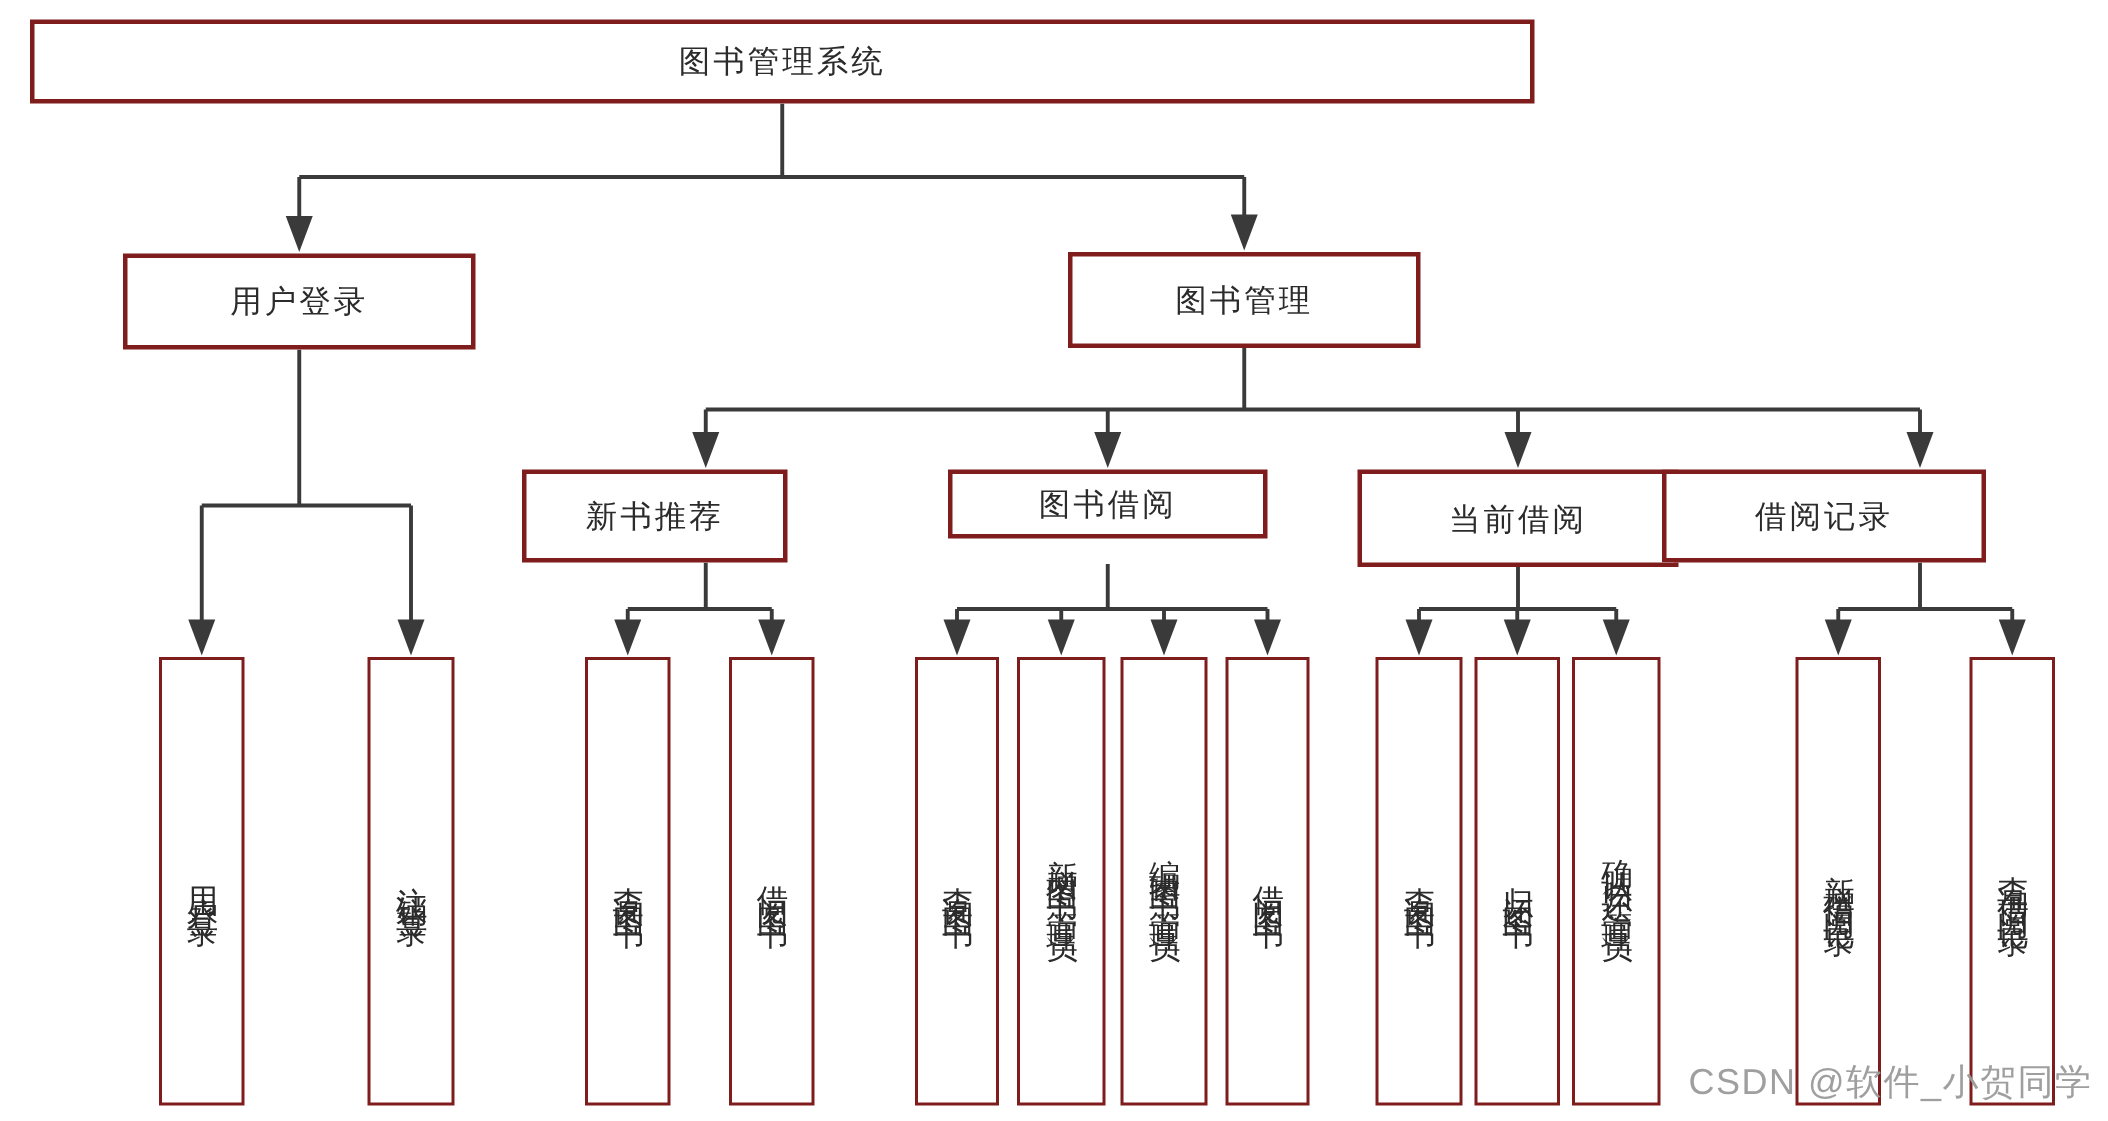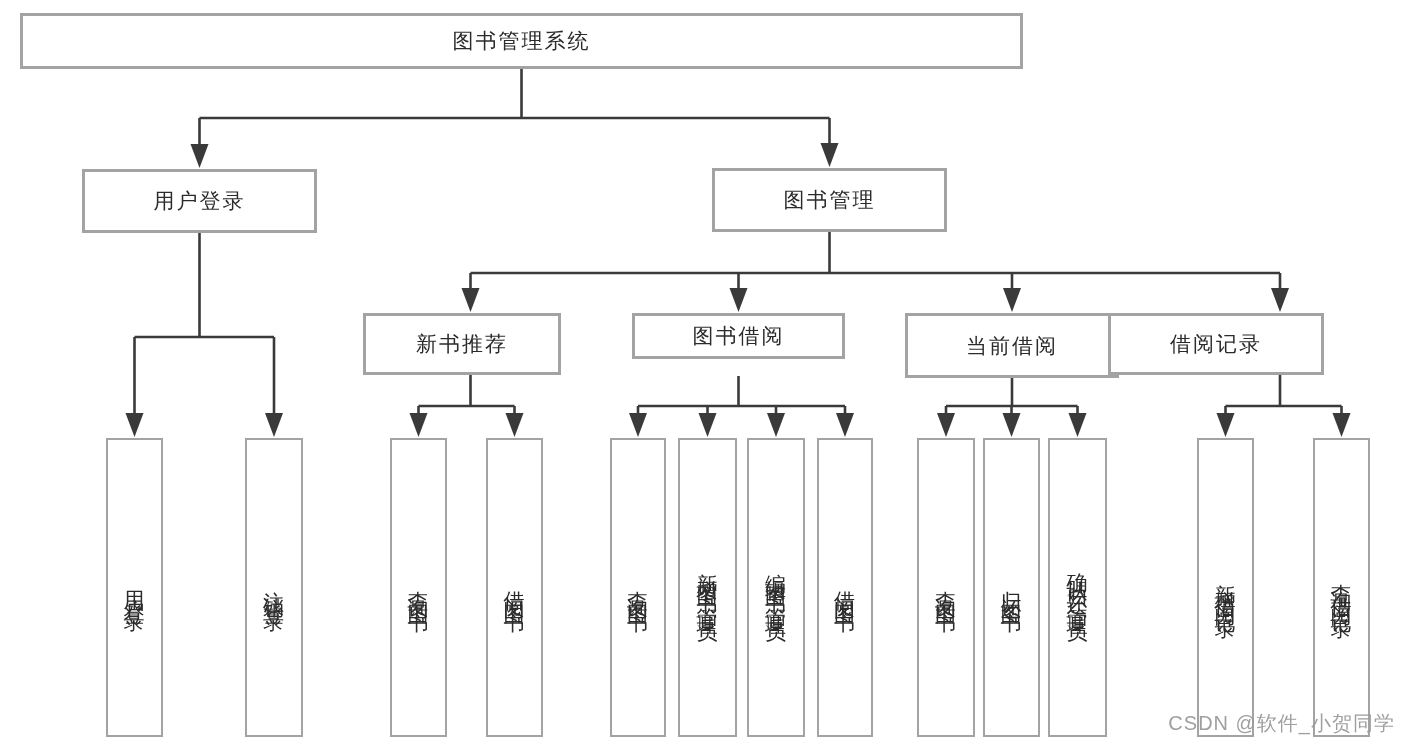--- a/index.html
+++ b/index.html
@@ -18,21 +18,21 @@
   #connectors {
     position: absolute;
     left: 0; top: 0;
     width: 1405px; height: 747px;
     pointer-events: none;
     z-index: 1;
   }
   .node {
     position: absolute;
     background: #ffffff;
-    border: 3px solid #a3a3a3;
+    border: 3px solid #7f1d1d;
     box-sizing: border-box;
     display: flex;
     align-items: center;
     justify-content: center;
     color: #2b2b2b;
     z-index: 2;
   }
   .node.h span {
     font-size: 21px;
     letter-spacing: 2px;
@@ -46,21 +46,21 @@
     text-orientation: mixed;
     font-size: 21px;
     letter-spacing: 7px;
     line-height: 1;
     white-space: nowrap;
   }
   .watermark {
     position: absolute;
     right: 10px;
     bottom: 10px;
-    font-size: 20px;
+    font-size: 24px;
     color: rgba(154, 154, 154, 0.95);
     letter-spacing: 1px;
     z-index: 3;
     white-space: nowrap;
   }
 </style>
 </head>
 <body>
 
 <div class="canvas">
@@ -124,21 +124,21 @@
     <span>图书管理系统</span>
   </div>
 
   <div class="node h" style="left:82px;top:169px;width:235px;height:64px">
     <span>用户登录</span>
   </div>
   <div class="node h" style="left:712px;top:168px;width:235px;height:64px">
     <span>图书管理</span>
   </div>
 
-  <div class="node h" style="left:363px;top:313px;width:198px;height:62px">
+  <div class="node h" style="left:348px;top:313px;width:177px;height:62px">
     <span>新书推荐</span>
   </div>
   <div class="node h" style="left:632px;top:313px;width:213px;height:46px">
     <span>图书借阅</span>
   </div>
   <div class="node h" style="left:905px;top:313px;width:214px;height:65px">
     <span>当前借阅</span>
   </div>
   <div class="node h" style="left:1108px;top:313px;width:216px;height:62px">
     <span>借阅记录</span>

